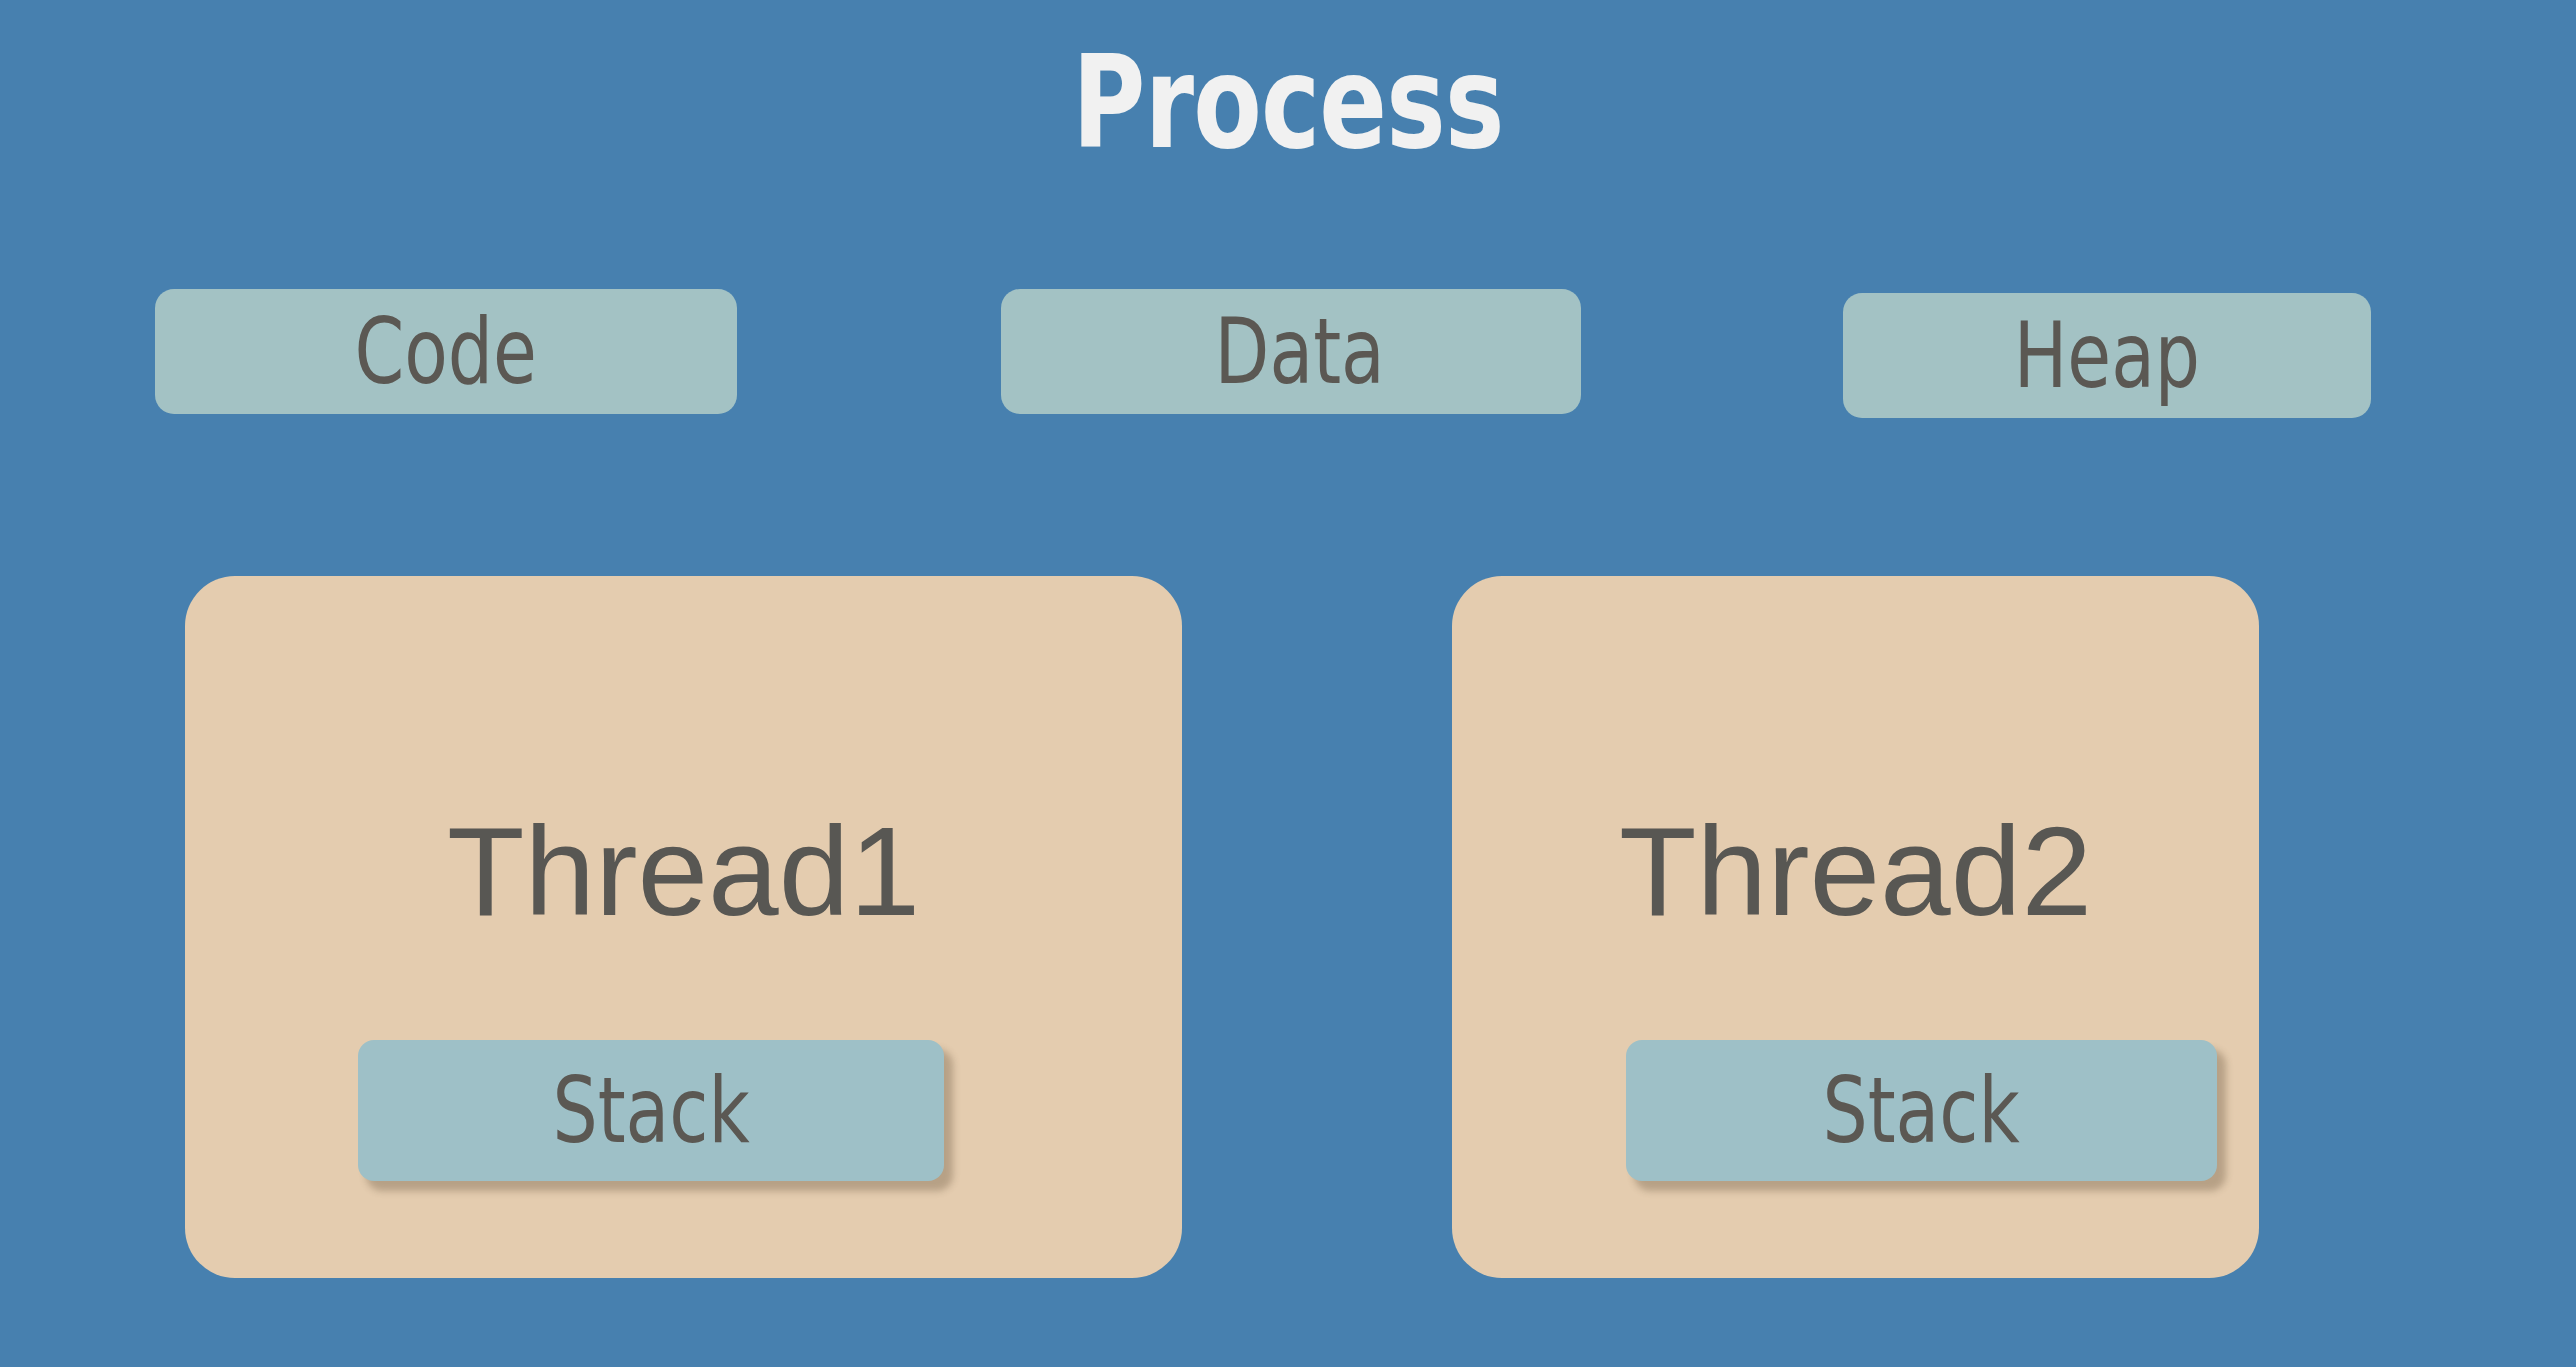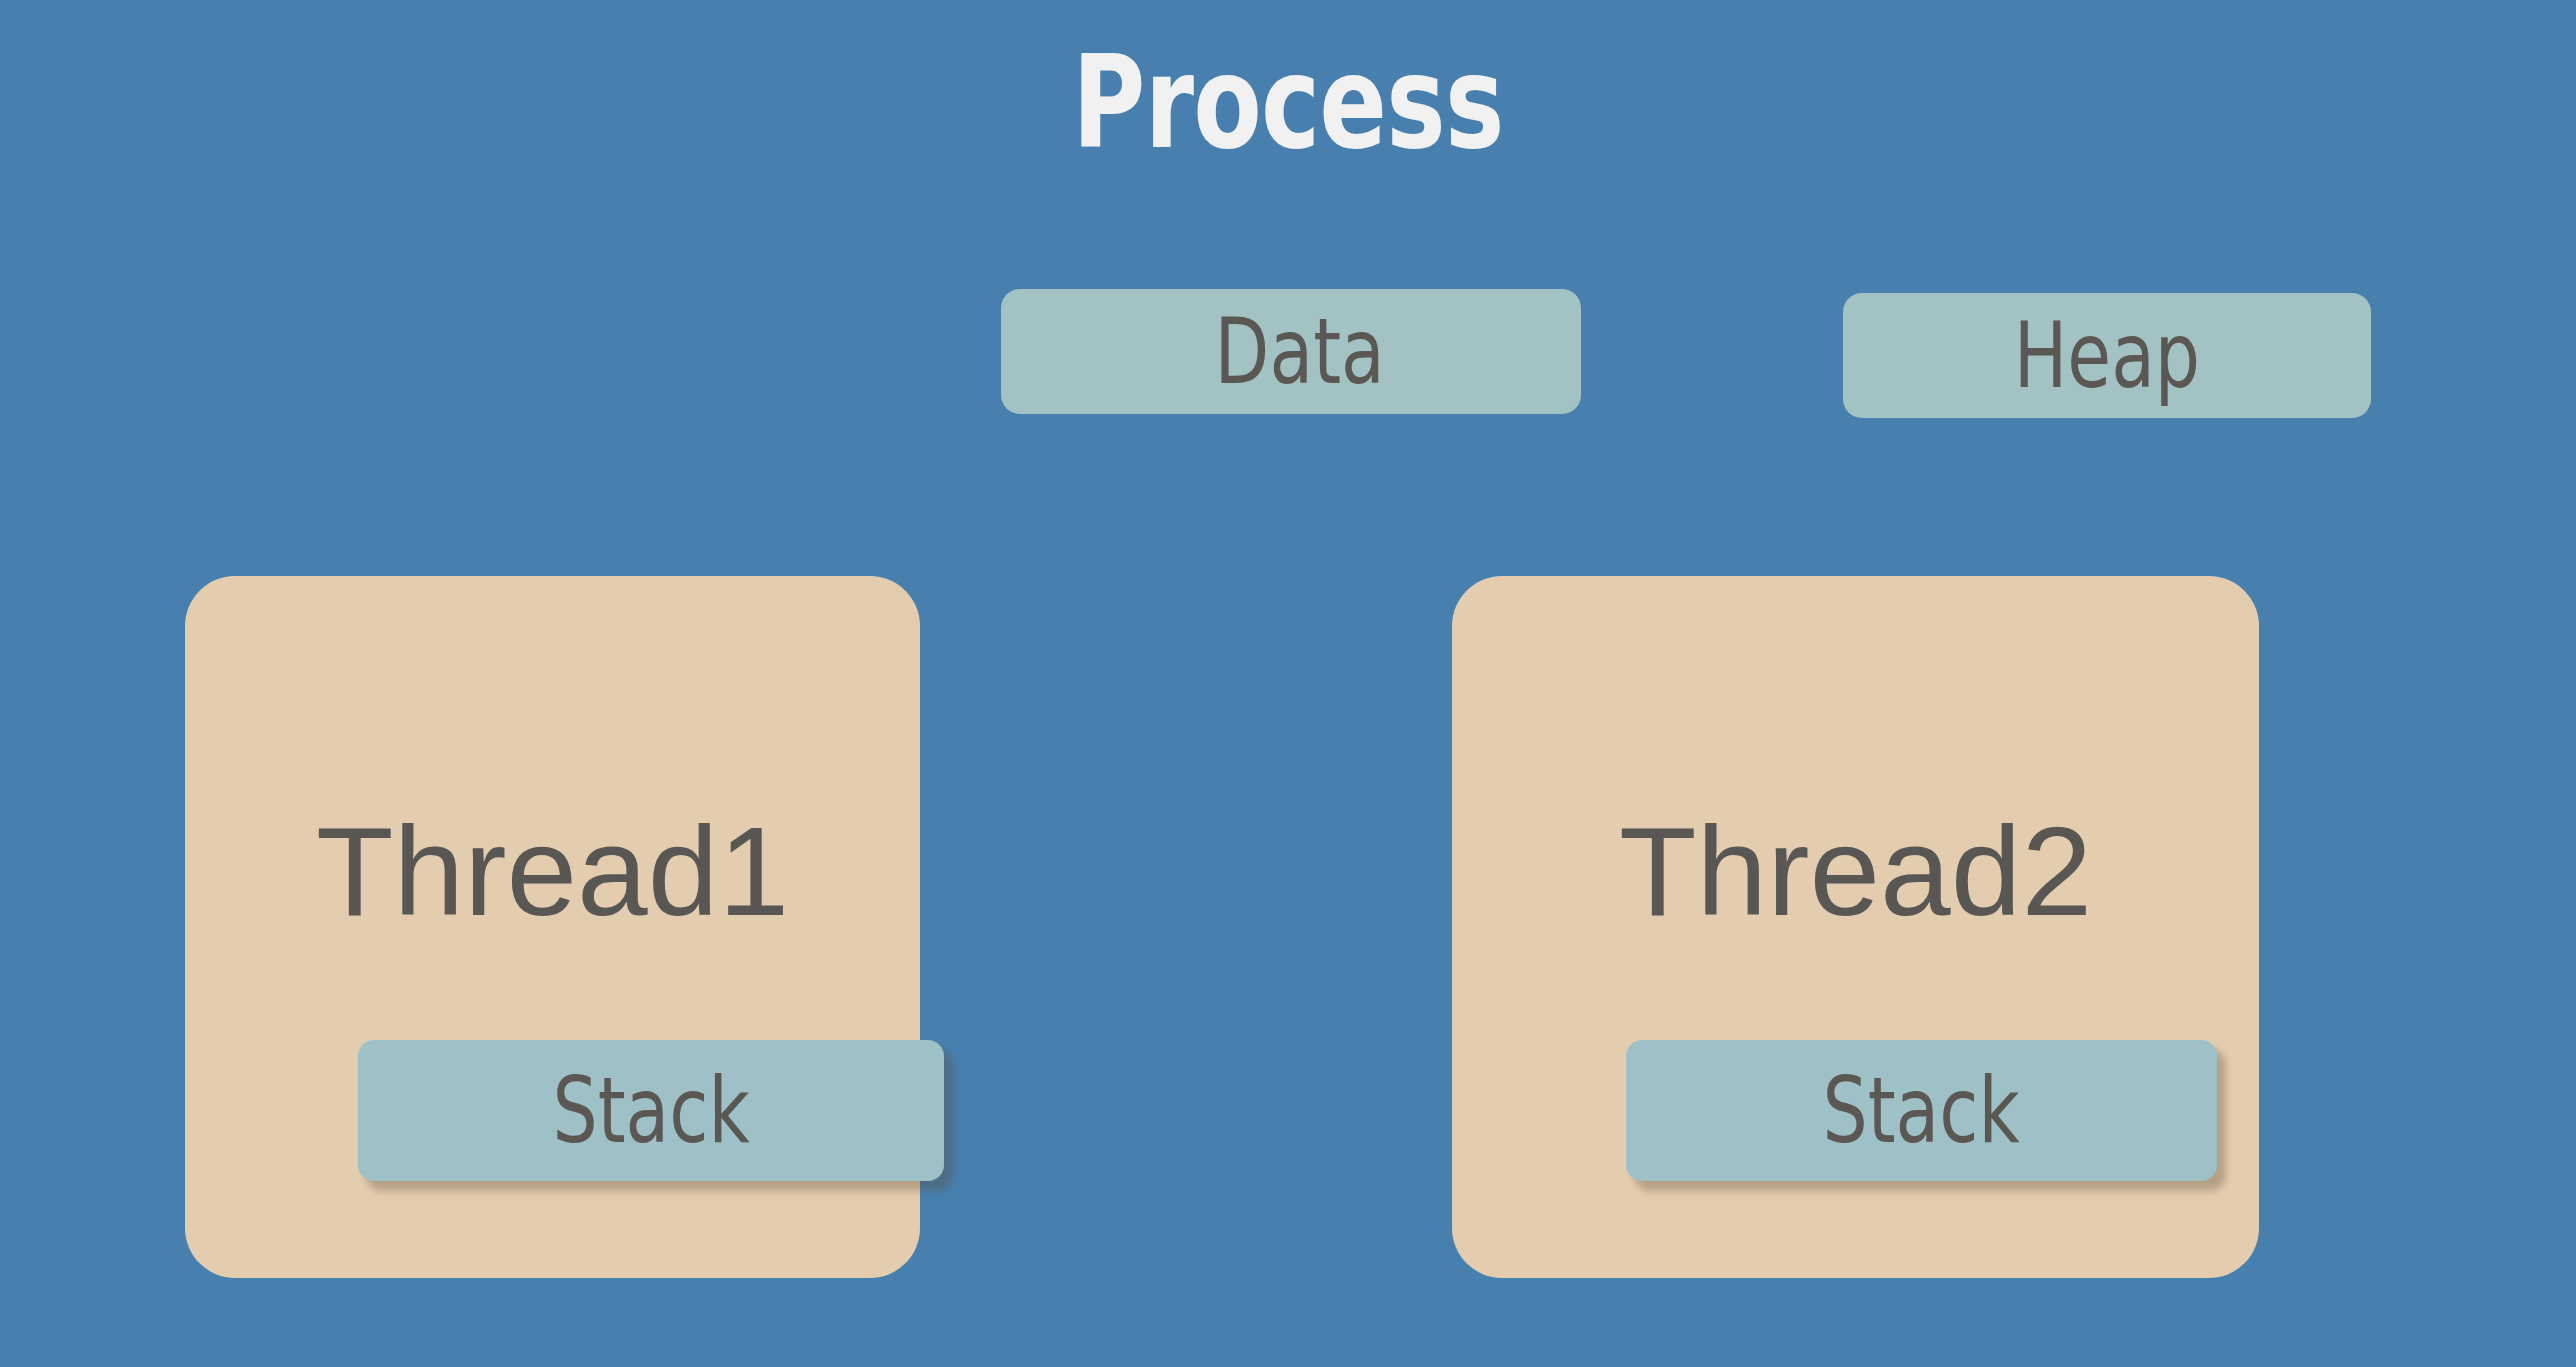--- a/index.html
+++ b/index.html
@@ -65,21 +65,21 @@
   #segment-heap { left:1843px; top:293px; width:528px; }
 
   
   .thread-box {
     position:absolute;
     top:576px;
     height:702px;
     background:#e4ccaf;
     border-radius:50px;
   }
-  #thread-box-1 { left:185px;  width:735px; }
+  #thread-box-1 { left:185px;  width:997px; }
   #thread-box-2 { left:1452px; width:807px; }
 
   .thread-label {
     position:absolute;
     left:0;
     right:0;
     top:231px;
     text-align:center;
     color:#585753;
     font-family:"Liberation Sans", sans-serif;
@@ -115,20 +115,23 @@
     transform:scaleX(0.88);
   }
 </style>
 </head>
 <body>
 
 <div id="diagram-root">
 
   <div class="process-title">Process</div>
 
+  <div class="segment-box" id="segment-code">
+    <span class="segment-label">Code</span>
+  </div>
 
   <div class="segment-box" id="segment-data">
     <span class="segment-label">Data</span>
   </div>
 
   <div class="segment-box" id="segment-heap">
     <span class="segment-label">Heap</span>
   </div>
 
   <div class="thread-box" id="thread-box-1">

